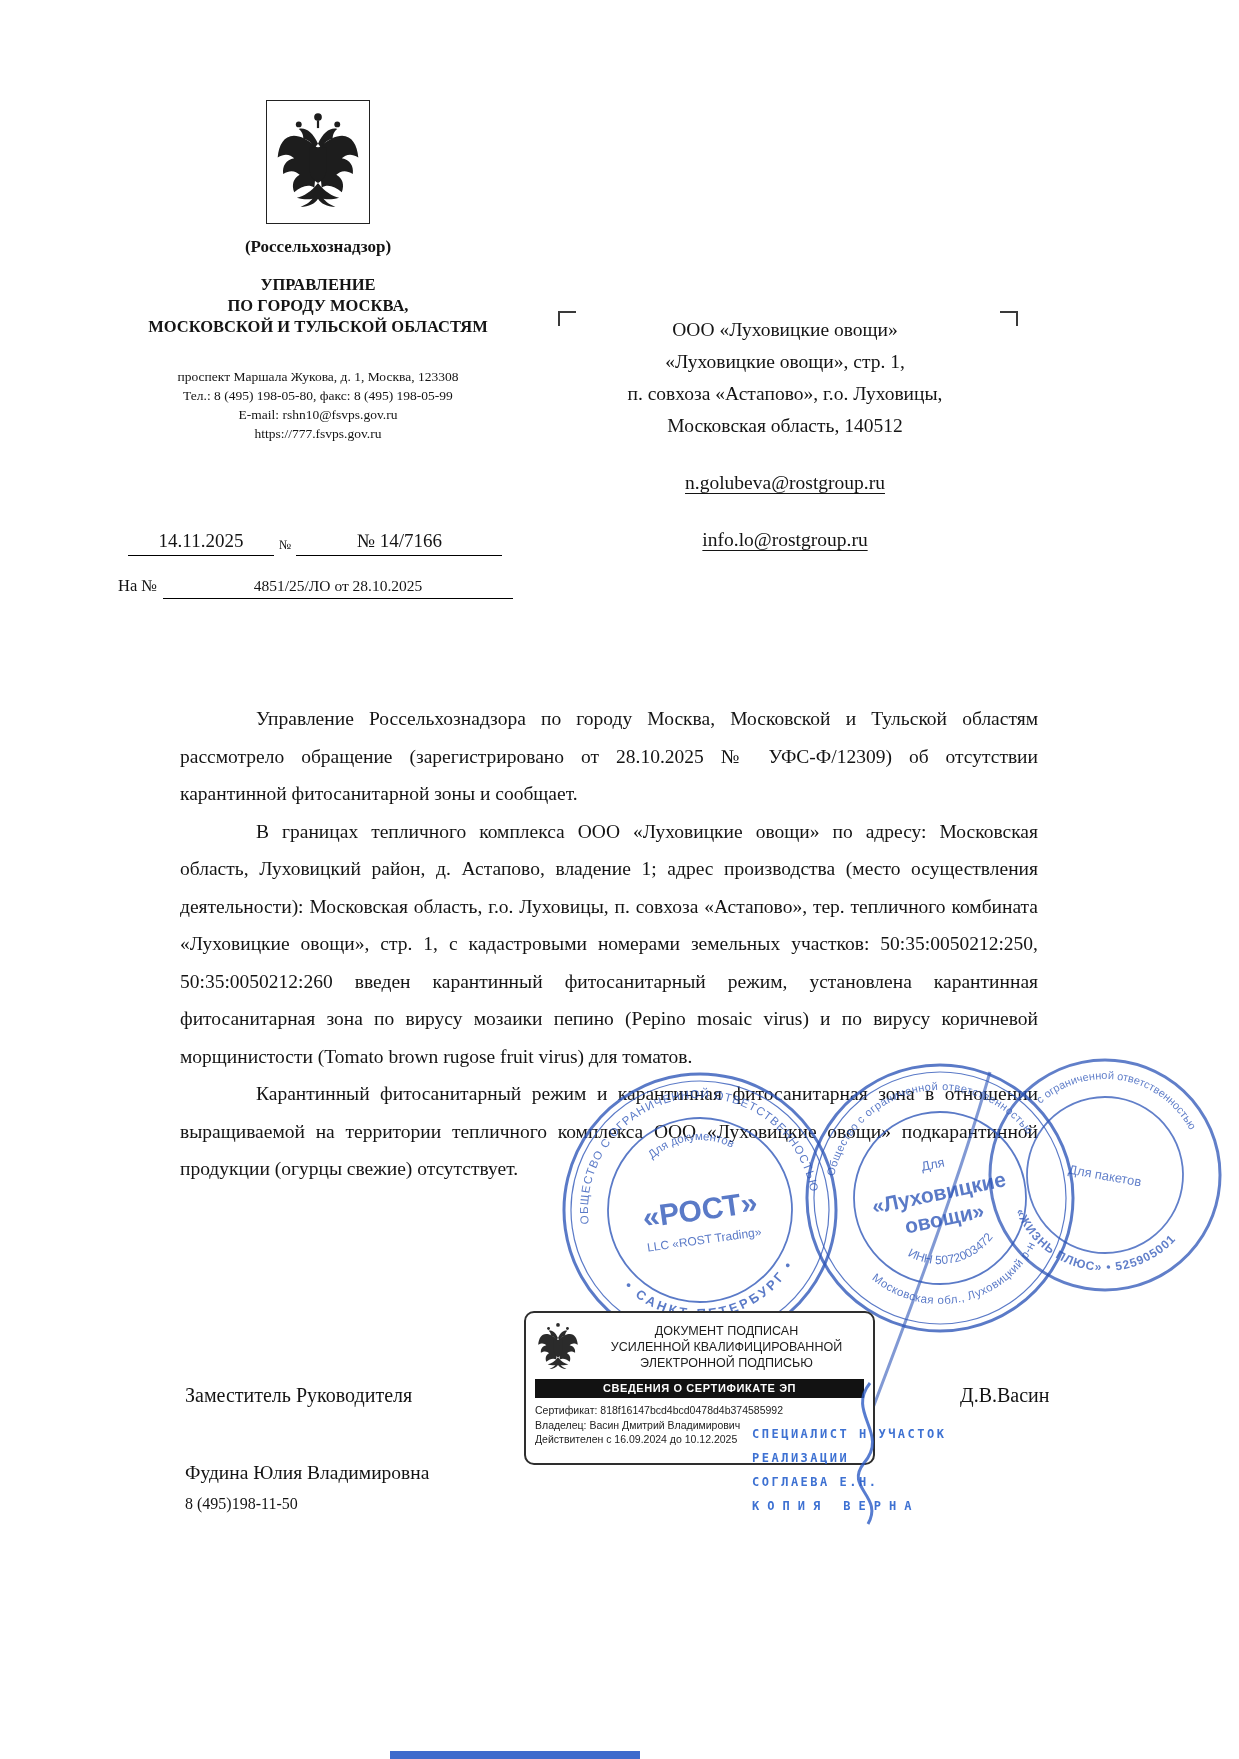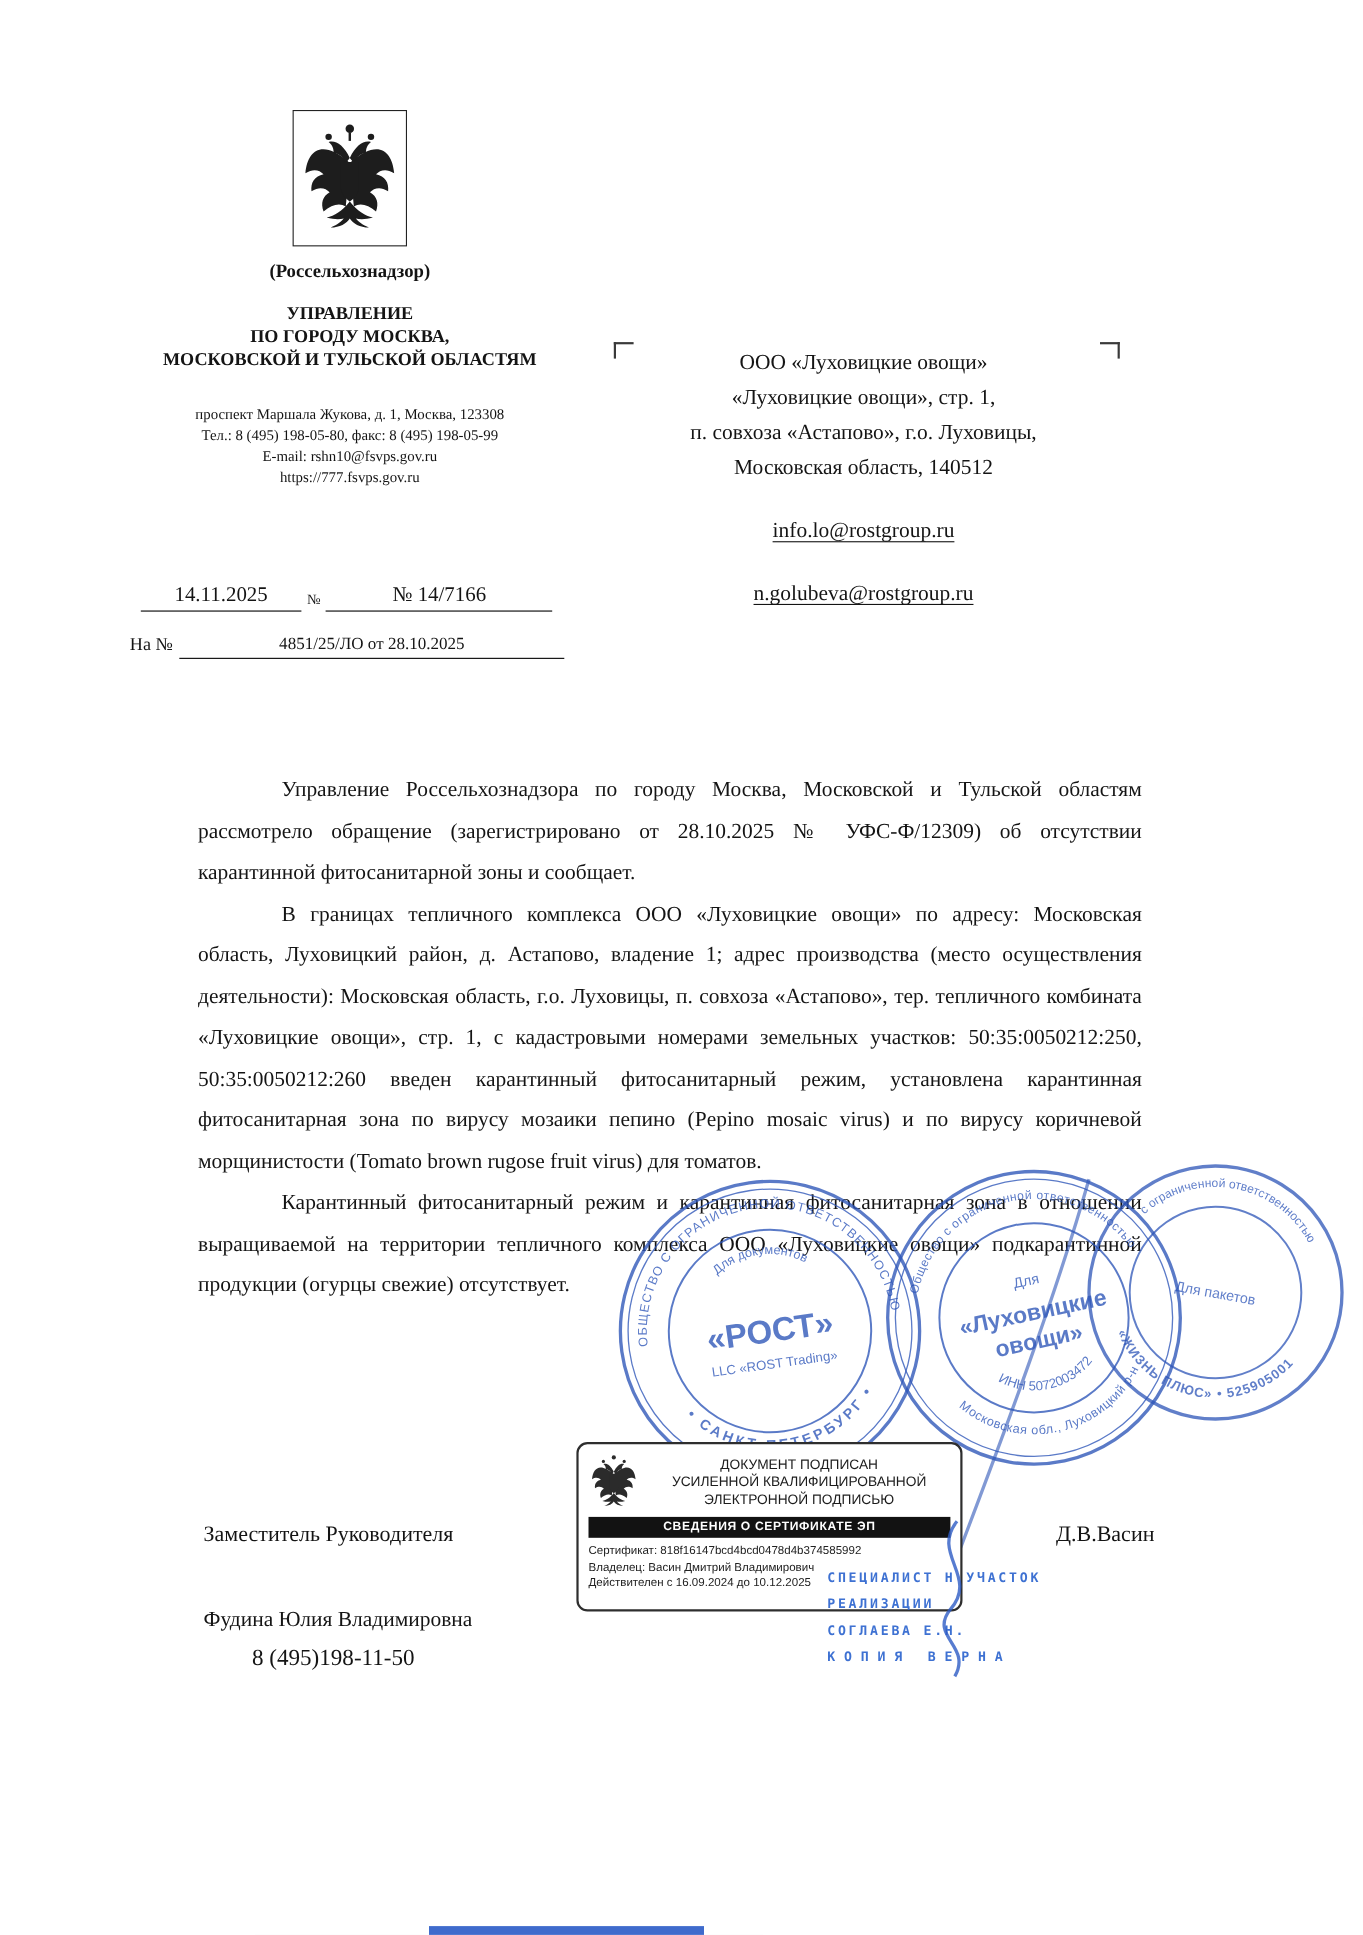--- a/index.html
+++ b/index.html
@@ -66,21 +66,21 @@
 
   .copy-stamp{
     left:752px;top:1422px;color:#2e66cf;
     font-family:"DejaVu Sans Mono", monospace;font-weight:bold;
     font-size:12px;line-height:24px;letter-spacing:2.5px;opacity:0.92;white-space:nowrap;
   }
   .copy-stamp .wide{letter-spacing:8px;}
 
   
   .exec-name{left:185px;top:1462px;font-size:19.5px;}
-  .exec-phone{left:185px;top:1495px;font-size:21px;margin-left:44px;}
+  .exec-phone{left:185px;top:1495px;font-size:16px;}
   .bottom-strip{left:390px;top:1751px;width:250px;height:8px;background:#3f6bcc;}
 
   
   .stamps-overlay{left:520px;top:1030px;width:719px;height:430px;pointer-events:none;}
   .stamp-text{font-family:"Liberation Sans", sans-serif;}
   .pen{left:828px;top:1378px;width:90px;height:150px;pointer-events:none;}
 </style>
 </head>
 <body>
 
@@ -131,22 +131,22 @@
   </div>
 
   <div class="abs crn crn-l"></div>
   <div class="abs crn crn-r"></div>
 
   <div class="abs recipient">
     <div>ООО «Луховицкие овощи»</div>
     <div>«Луховицкие овощи», стр. 1,</div>
     <div>п. совхоза «Астапово», г.о. Луховицы,</div>
     <div>Московская область, 140512</div>
+    <div class="rcp-email">n.golubeva@rostgroup.ru</div>
     <div class="rcp-email">info.lo@rostgroup.ru</div>
-    <div class="rcp-email">n.golubeva@rostgroup.ru</div>
   </div>
 
   <div class="abs body-text">
     <p>Управление Россельхознадзора по городу Москва, Московской и Тульской областям рассмотрело обращение (зарегистрировано от 28.10.2025 № УФС-Ф/12309) об отсутствии карантинной фитосанитарной зоны и сообщает.</p>
     <p>В границах тепличного комплекса ООО «Луховицкие овощи» по адресу: Московская область, Луховицкий район, д. Астапово, владение 1; адрес производства (место осуществления деятельности): Московская область, г.о. Луховицы, п. совхоза «Астапово», тер. тепличного комбината «Луховицкие овощи», стр. 1, с кадастровыми номерами земельных участков: 50:35:0050212:250, 50:35:0050212:260 введен карантинный фитосанитарный режим, установлена карантинная фитосанитарная зона по вирусу мозаики пепино (Pepino mosaic virus) и по вирусу коричневой морщинистости (Tomato brown rugose fruit virus) для томатов.</p>
     <p>Карантинный фитосанитарный режим и карантинная фитосанитарная зона в отношении выращиваемой на территории тепличного комплекса ООО «Луховицкие овощи» подкарантинной продукции (огурцы свежие) отсутствует.</p>
   </div>
 
   <svg class="abs stamps-overlay" viewBox="0 0 719 430" aria-hidden="true">
     <defs>

